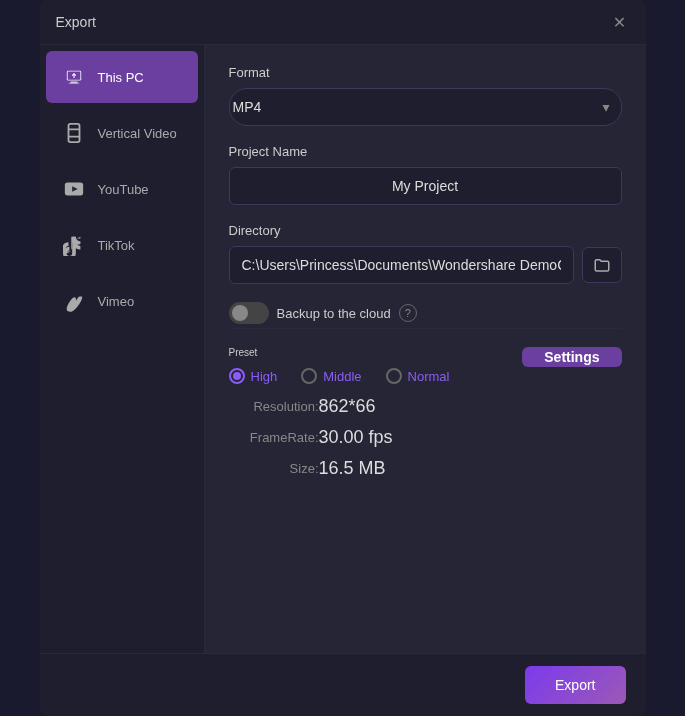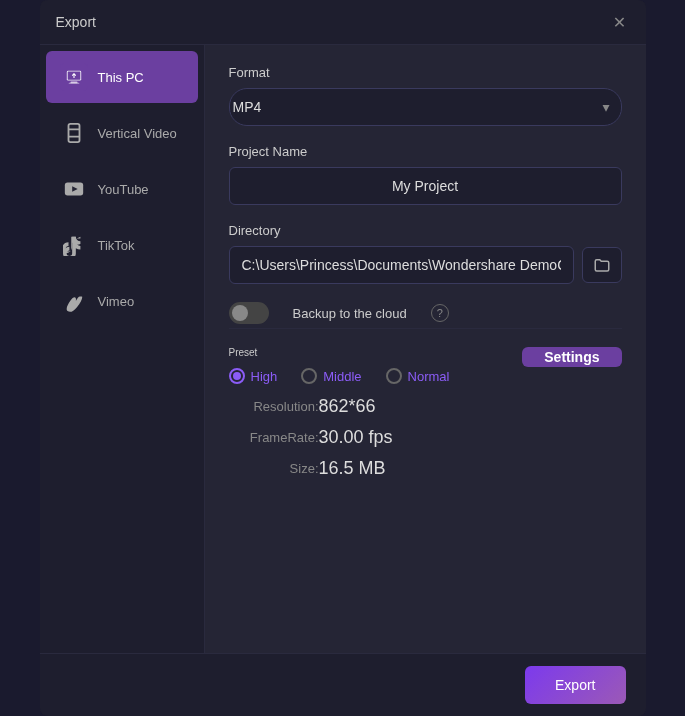--- a/index.html
+++ b/index.html
@@ -146,21 +146,21 @@
       color: #aaa;
       padding: 8px 10px;
       cursor: pointer;
       display: flex;
       align-items: center;
       justify-content: center;
     }
     .cloud-row {
       display: flex;
       align-items: center;
-      gap: 24px;
+      gap: 8px;
     }
     .toggle {
       position: relative;
       width: 40px;
       height: 22px;
       flex-shrink: 0;
     }
     .toggle-slider {
       position: absolute;
       inset: 0;

